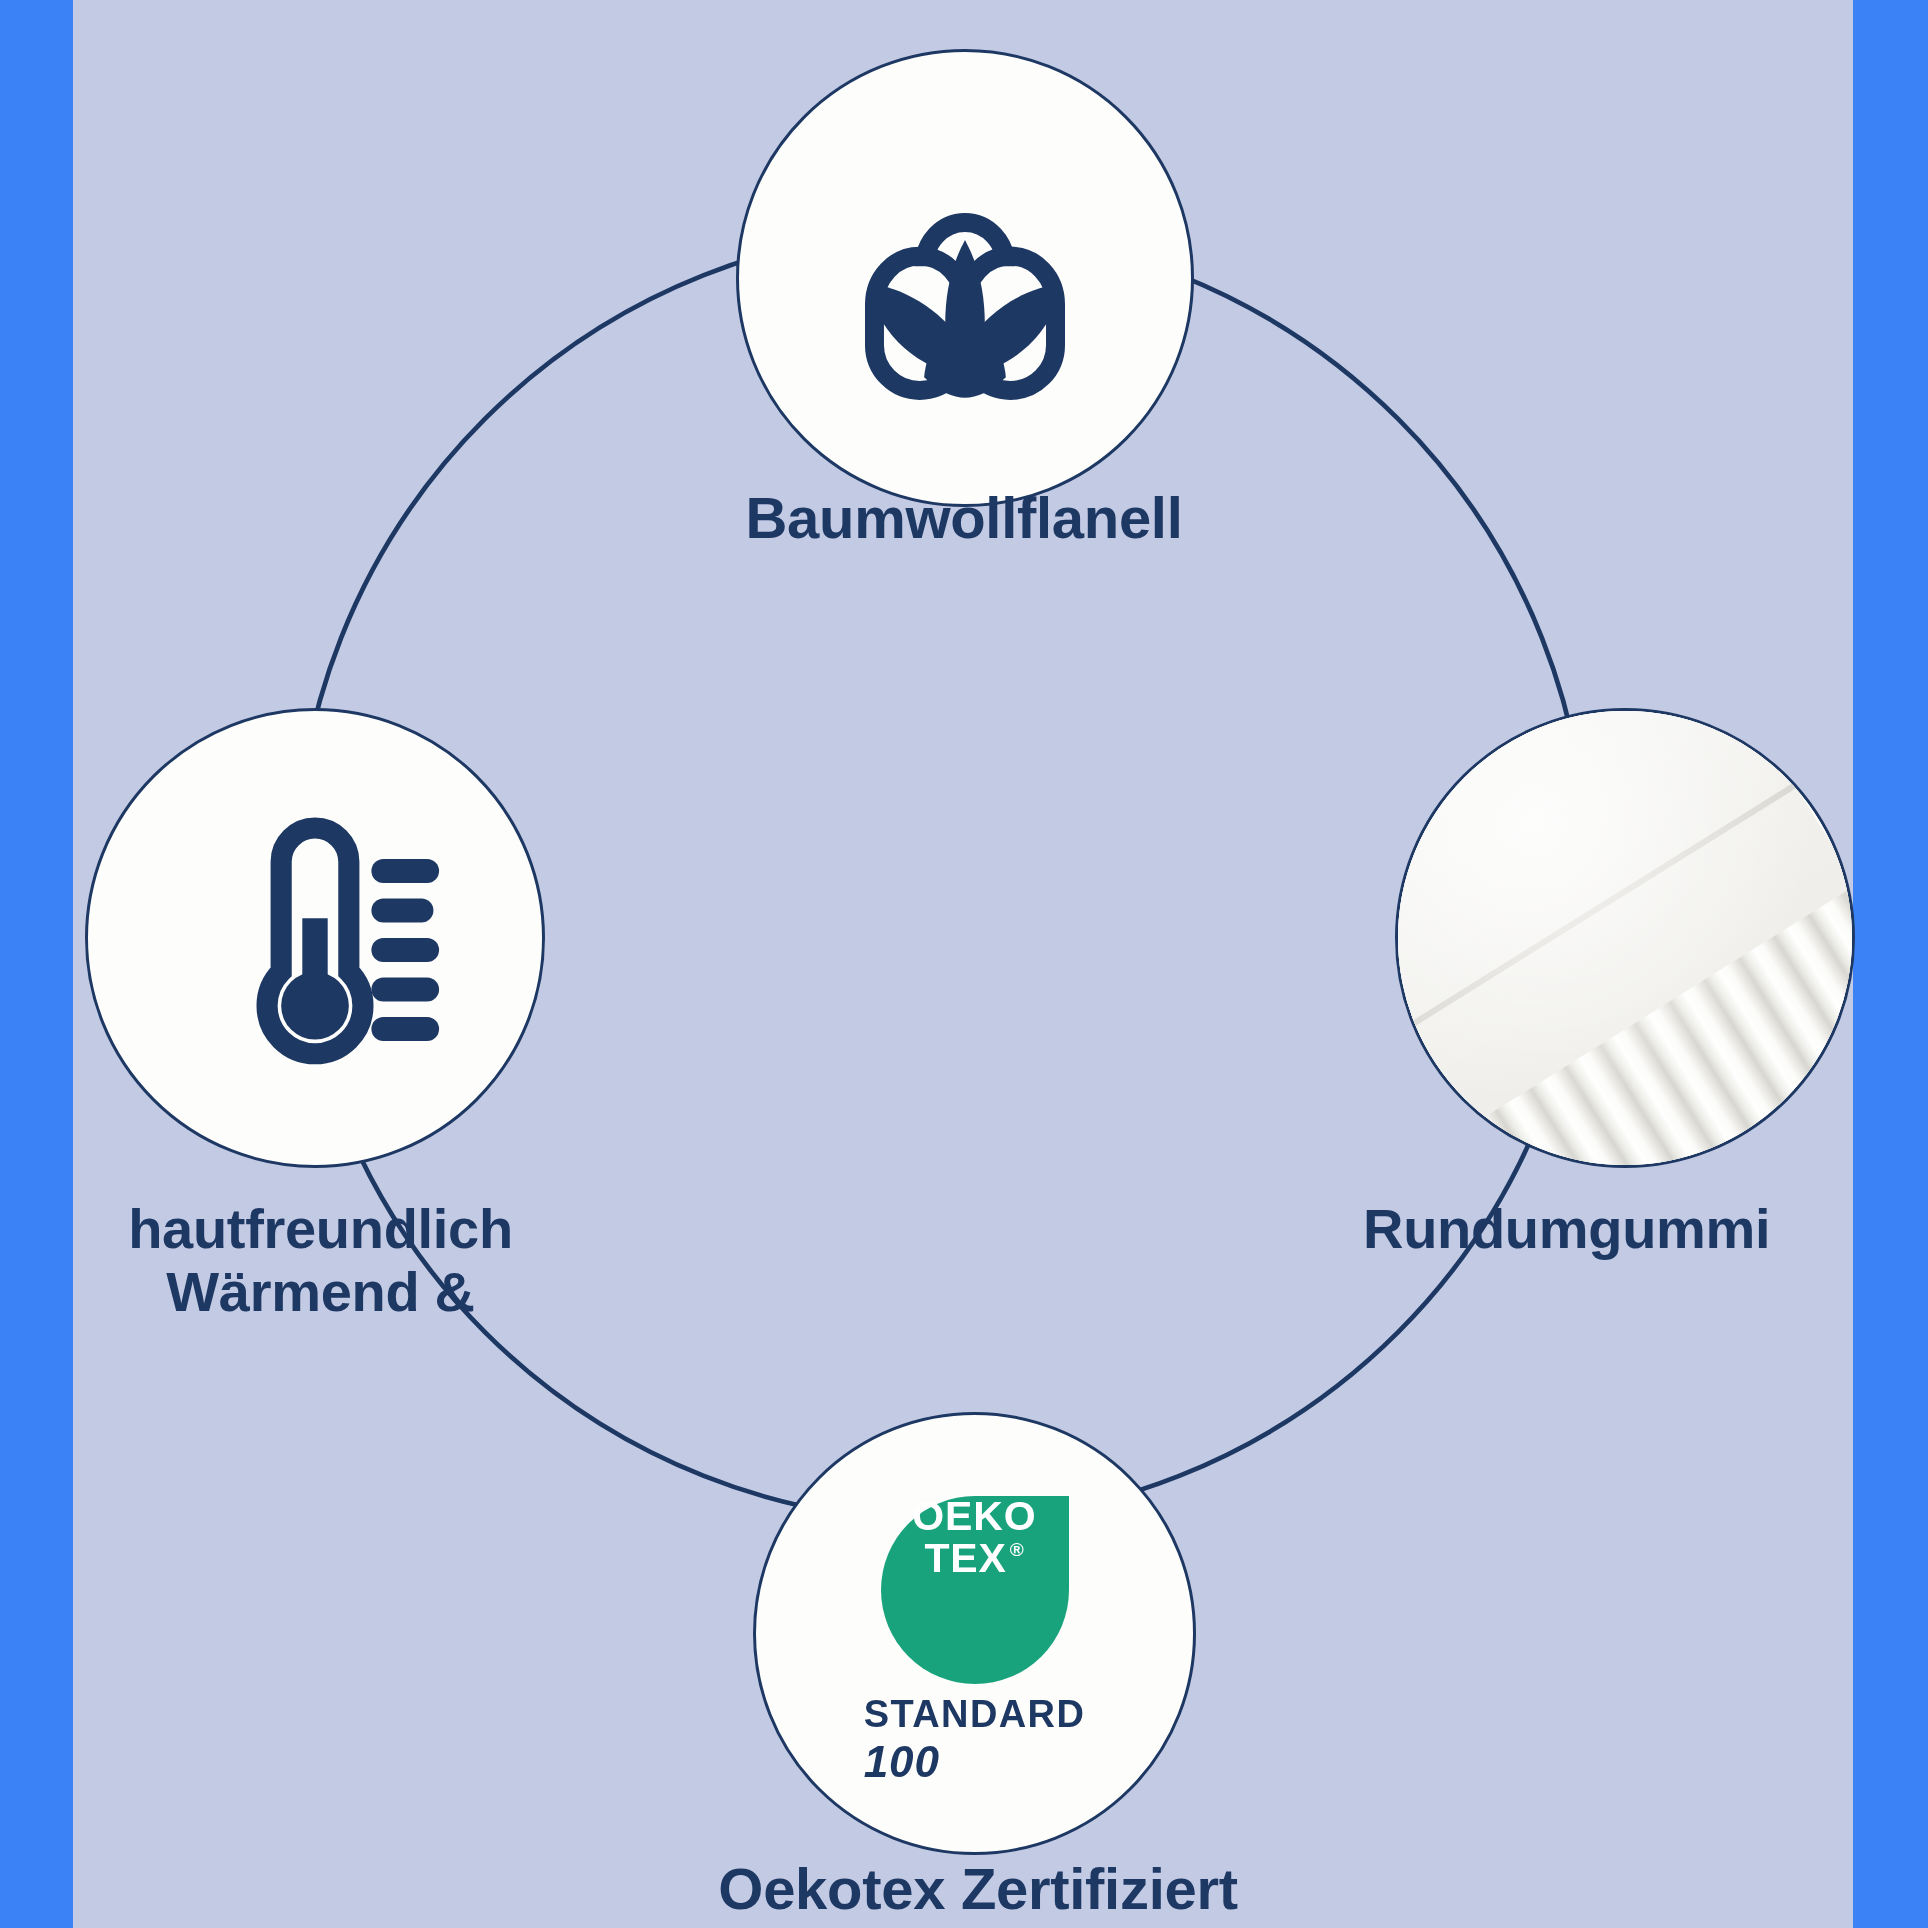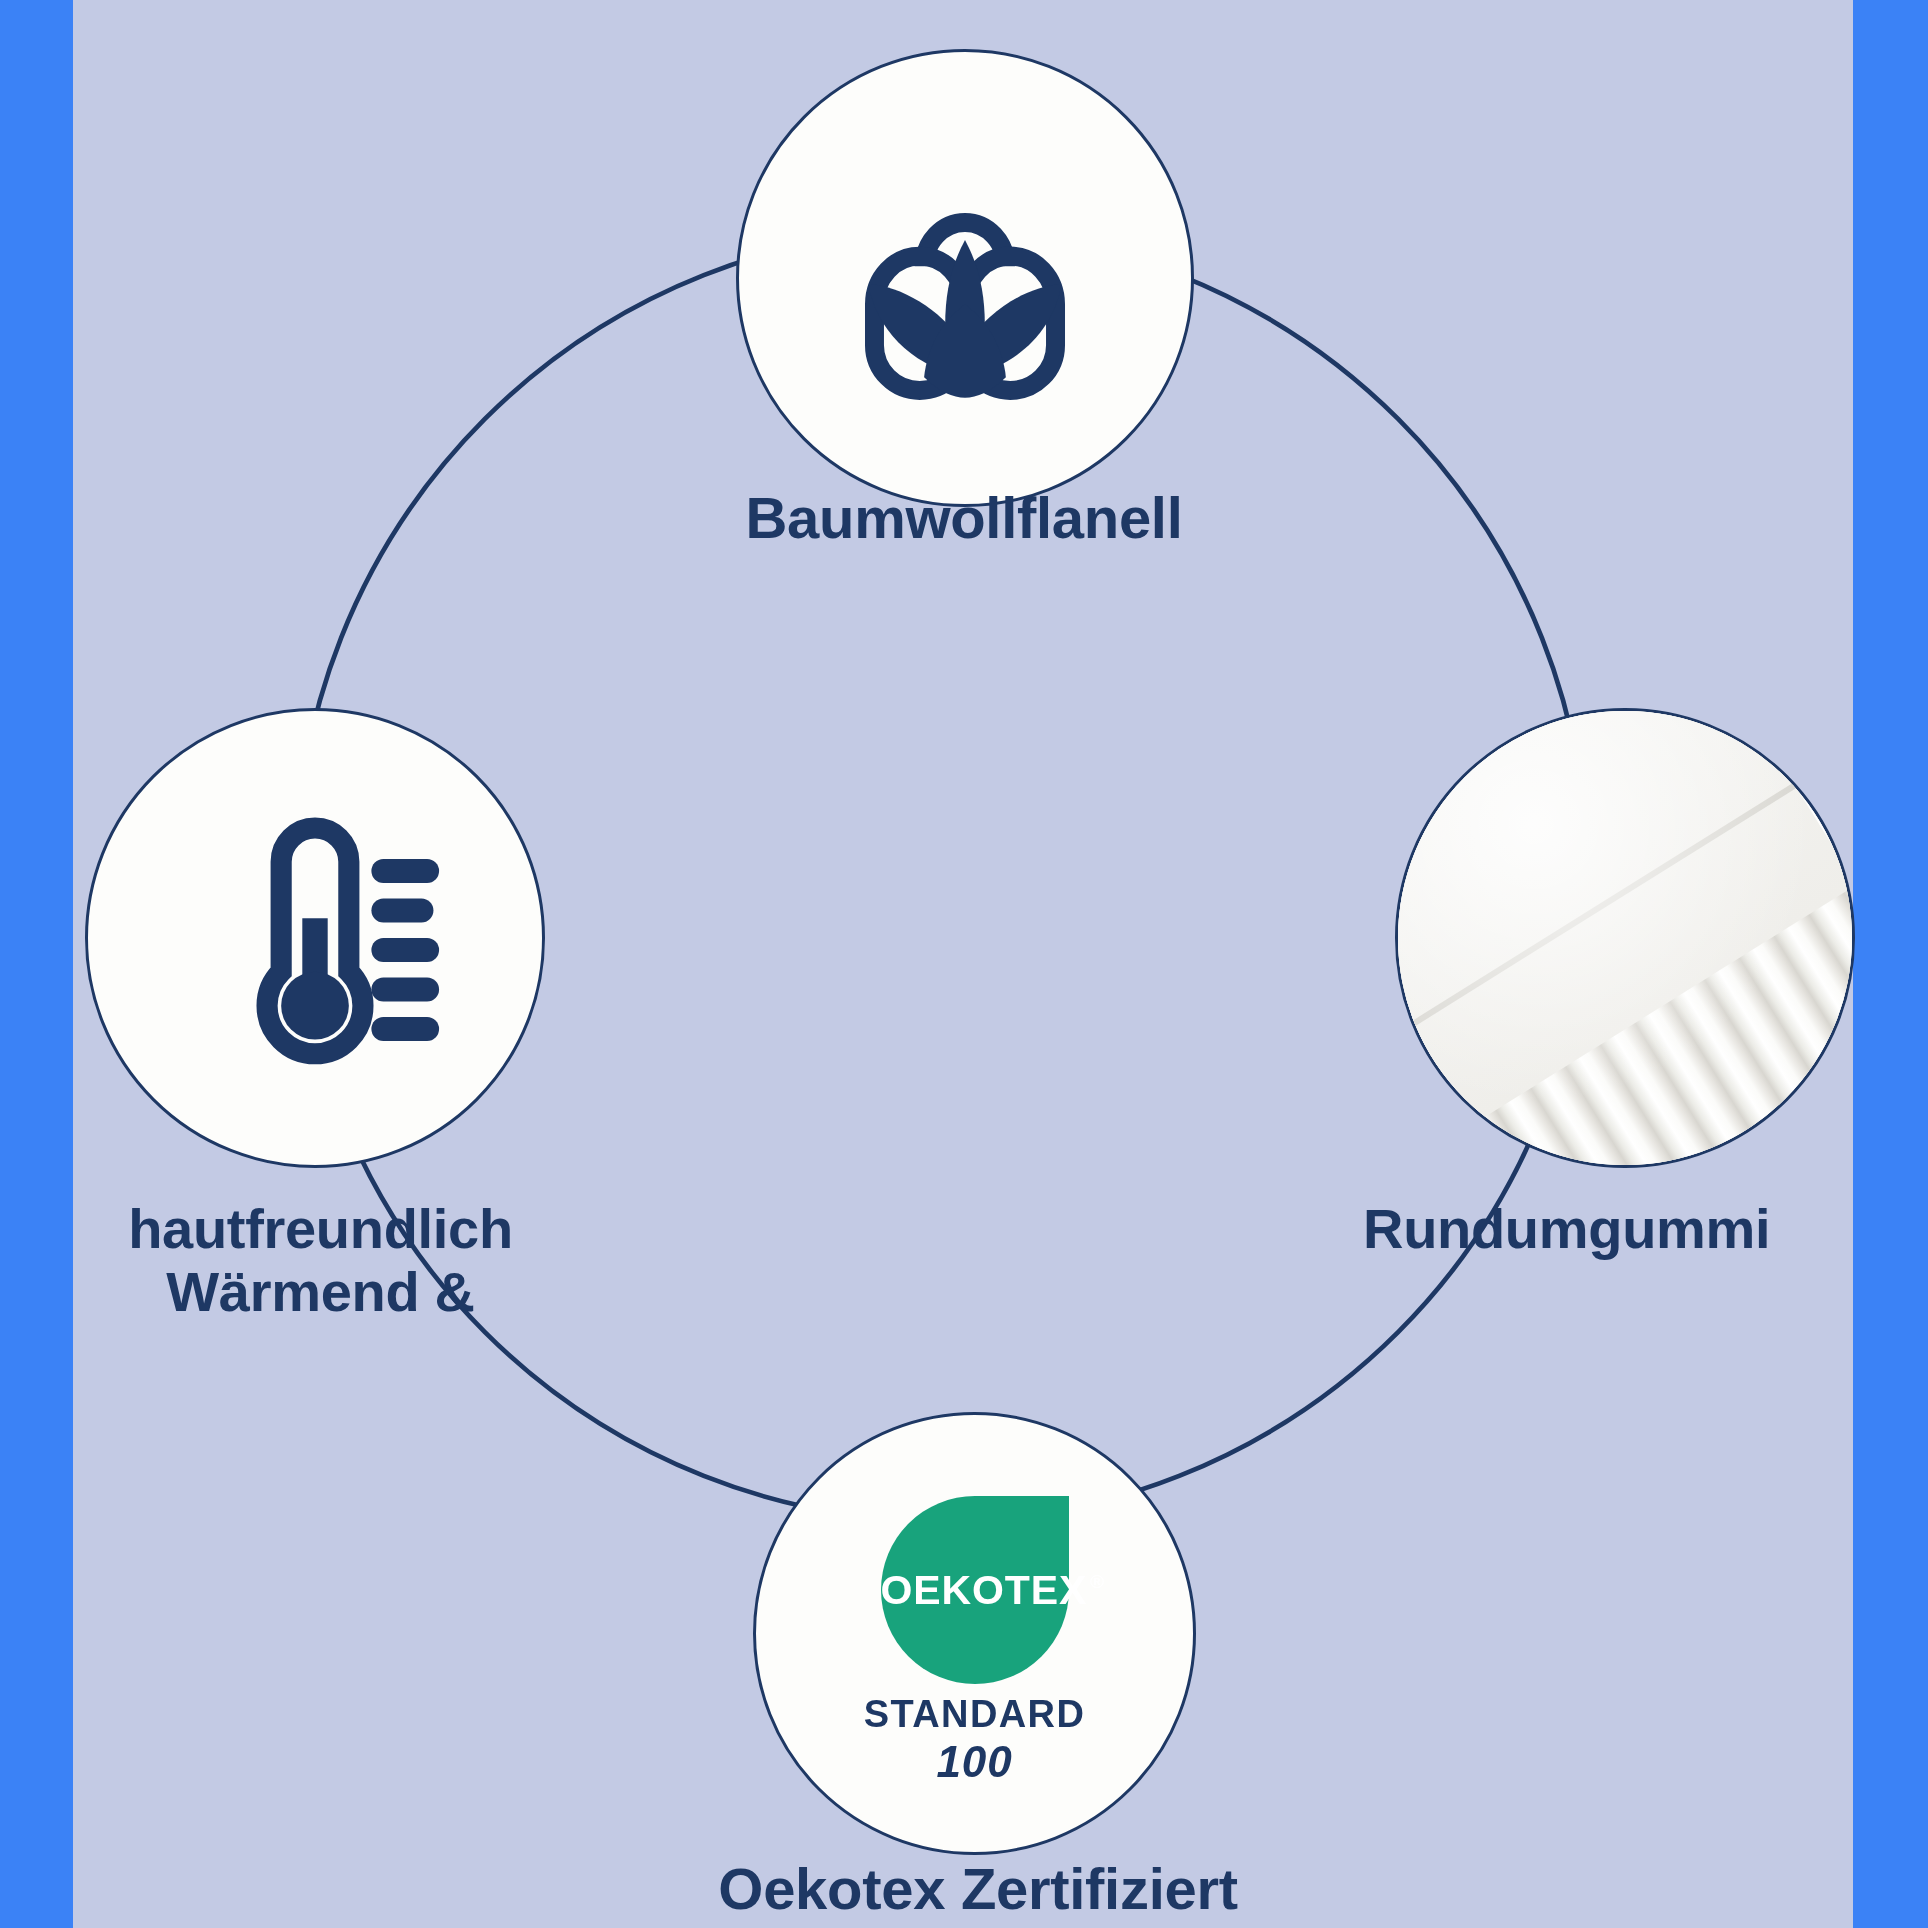--- a/index.html
+++ b/index.html
@@ -46,27 +46,27 @@
   .photo .shadowline{position:absolute;left:-10%;top:36%;width:130%;height:5.6px;
      transform:rotate(-32deg);background:#cfcdc7;opacity:.75;}
   .photo .sheen{position:absolute;inset:0;
      background:radial-gradient(circle at 30% 25%, rgba(255,255,255,.85), rgba(255,255,255,0) 60%);}
 
   
   .oeko-wrap{display:flex;flex-direction:column;align-items:center;justify-content:center;
              width:100%;height:100%;padding-top:17px;box-sizing:border-box;}
   .oeko-drop{width:188px;height:188px;background:#18a37c;
              border-radius:94px 0px 94px 94px;
-             display:flex;align-items:center;justify-content:space-between;
+             display:flex;flex-direction:column;align-items:center;justify-content:flex-start;
              color:#ffffff;}
   .oeko-drop .l1{font-size:41px;font-weight:bold;letter-spacing:0.9px;line-height:1;}
   .oeko-drop .l2{font-size:41px;font-weight:bold;letter-spacing:0.9px;line-height:1.05;
                  display:flex;align-items:flex-start;}
   .oeko-drop .reg{font-size:19px;margin-left:2.8px;margin-top:2.8px;}
-  .oeko-std{margin-top:9px;text-align:center;color:#1e3864;font-weight:bold;
+  .oeko-std{margin-top:9px;color:#1e3864;font-weight:bold;
             font-size:38px;letter-spacing:1.4px;line-height:1.15;}
   .oeko-std .num{font-size:44px;letter-spacing:0.9px;font-style:italic;}
 </style>
 </head>
 <body>
 
 <div id="stage">
 
   <div id="panel"></div>
 

